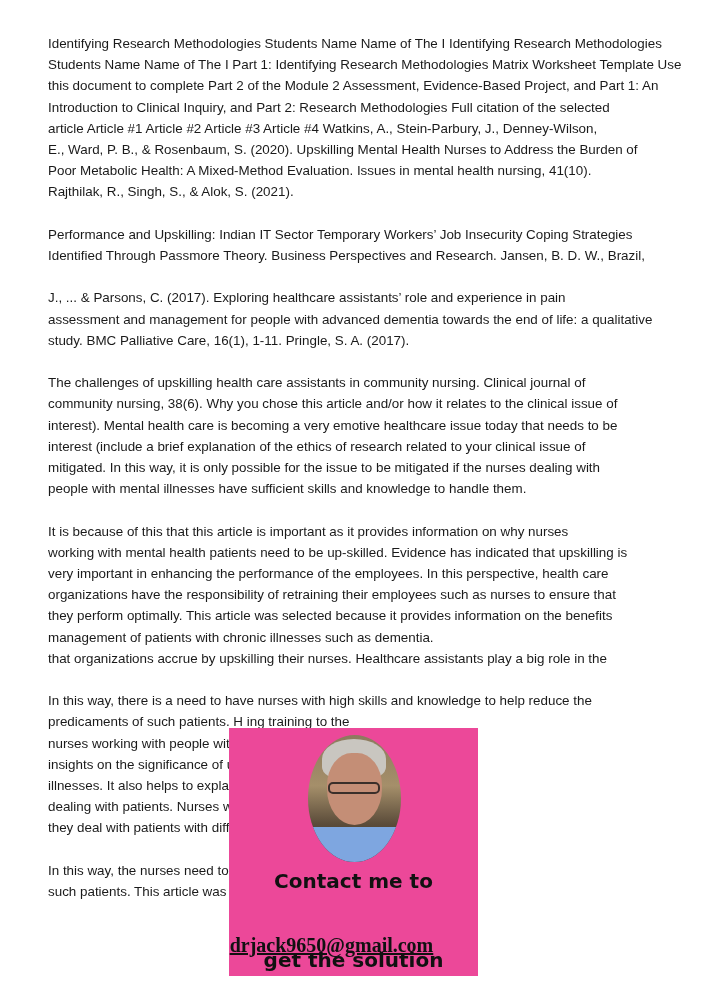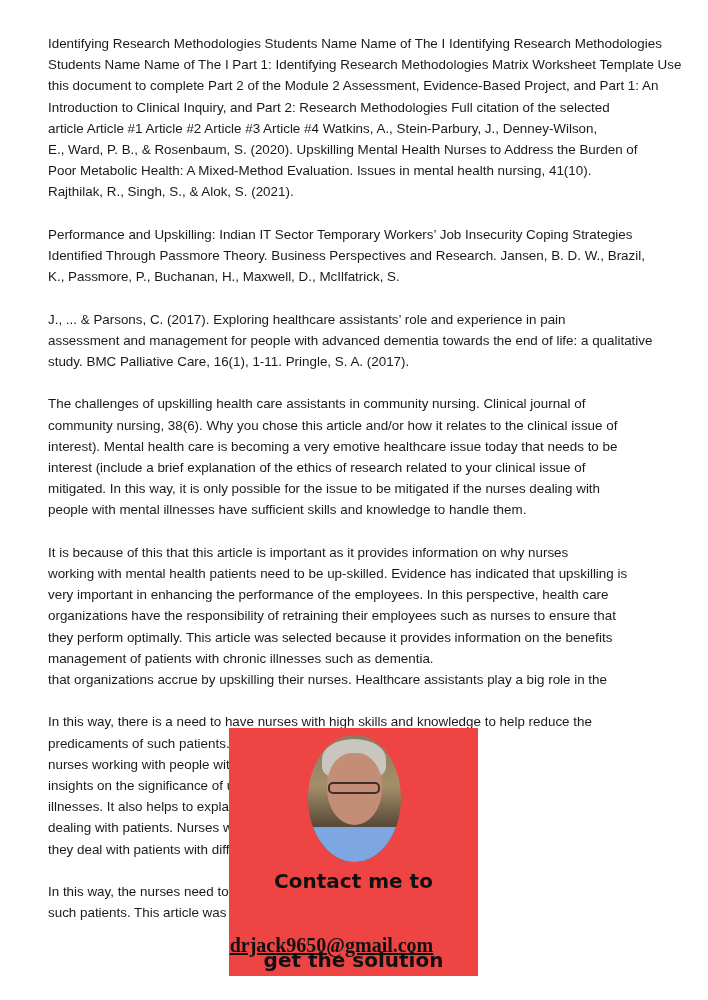--- a/index.html
+++ b/index.html
@@ -6,21 +6,21 @@
     body { width: 708px; height: 1000px; position: relative; overflow: hidden; }
     .page {
       position: absolute; left: 48px; top: 33px; width: 630px;
       font-family: Liberation Sans, sans-serif;
       font-size: 13.4px; line-height: 21.2px; color: #1a1a1a;
     }
     .para { margin: 0 0 21.2px 0; }
     .line { display: block; white-space: nowrap; }
     .overlay {
       position: absolute; left: 229px; top: 728px; width: 249px; height: 248px;
-      background: #ef4444;
+      background: #ec4899;
     }
     .portrait {
       position: absolute; left: 79px; top: 7px; width: 93px; height: 127px;
       border-radius: 50%; overflow: hidden;
       background: linear-gradient(180deg, #8c7a5e 0%, #a58f6a 40%, #5b4c3a 70%, #2d2a27 100%);
     }
     .portrait .hair {
       position: absolute; left: 14px; top: 4px; width: 64px; height: 40px;
       border-radius: 50% 50% 30% 30%; background: #c9c6c0;
     }
@@ -59,21 +59,20 @@
     <span class="line">this document to complete Part 2 of the Module 2 Assessment, Evidence-Based Project, and Part 1: An</span>
     <span class="line">Introduction to Clinical Inquiry, and Part 2: Research Methodologies Full citation of the selected</span>
     <span class="line">article Article #1 Article #2 Article #3 Article #4 Watkins, A., Stein-Parbury, J., Denney-Wilson,</span>
     <span class="line">E., Ward, P. B., &amp; Rosenbaum, S. (2020). Upskilling Mental Health Nurses to Address the Burden of</span>
     <span class="line">Poor Metabolic Health: A Mixed-Method Evaluation. Issues in mental health nursing, 41(10).</span>
     <span class="line">Rajthilak, R., Singh, S., &amp; Alok, S. (2021).</span>
   </p>
   <p class="para">
     <span class="line">Performance and Upskilling: Indian IT Sector Temporary Workers’ Job Insecurity Coping Strategies</span>
     <span class="line">Identified Through Passmore Theory. Business Perspectives and Research. Jansen, B. D. W., Brazil,</span>
-    <span class="line">K., Passmore, P., Buchanan, H., Maxwell, D., McIlfatrick, S.</span>
   </p>
   <p class="para">
     <span class="line">J., ... &amp; Parsons, C. (2017). Exploring healthcare assistants’ role and experience in pain</span>
     <span class="line">assessment and management for people with advanced dementia towards the end of life: a qualitative</span>
     <span class="line">study. BMC Palliative Care, 16(1), 1-11. Pringle, S. A. (2017).</span>
   </p>
   <p class="para">
     <span class="line">The challenges of upskilling health care assistants in community nursing. Clinical journal of</span>
     <span class="line">community nursing, 38(6). Why you chose this article and/or how it relates to the clinical issue of</span>
     <span class="line">interest). Mental health care is becoming a very emotive healthcare issue today that needs to be</span>

